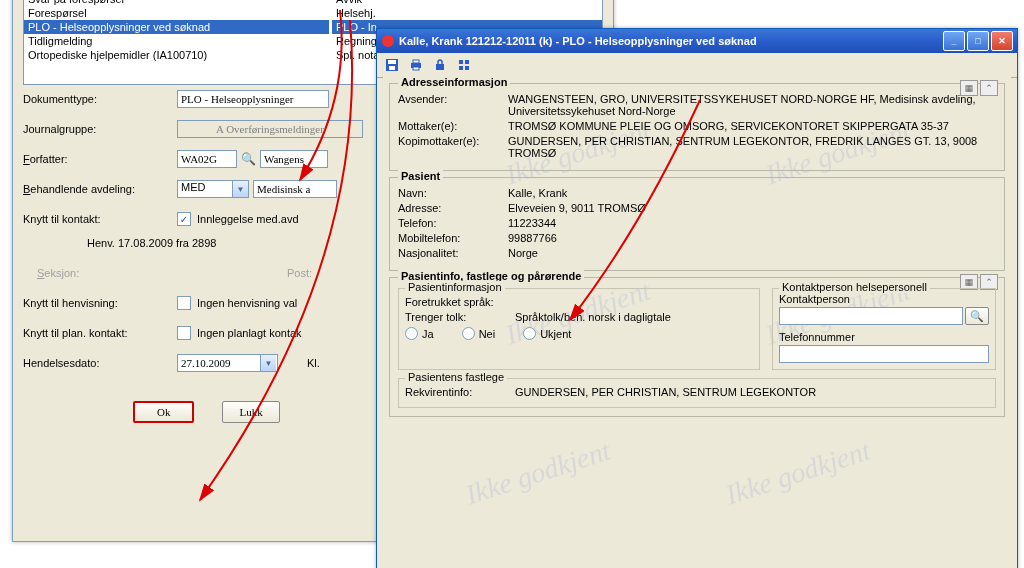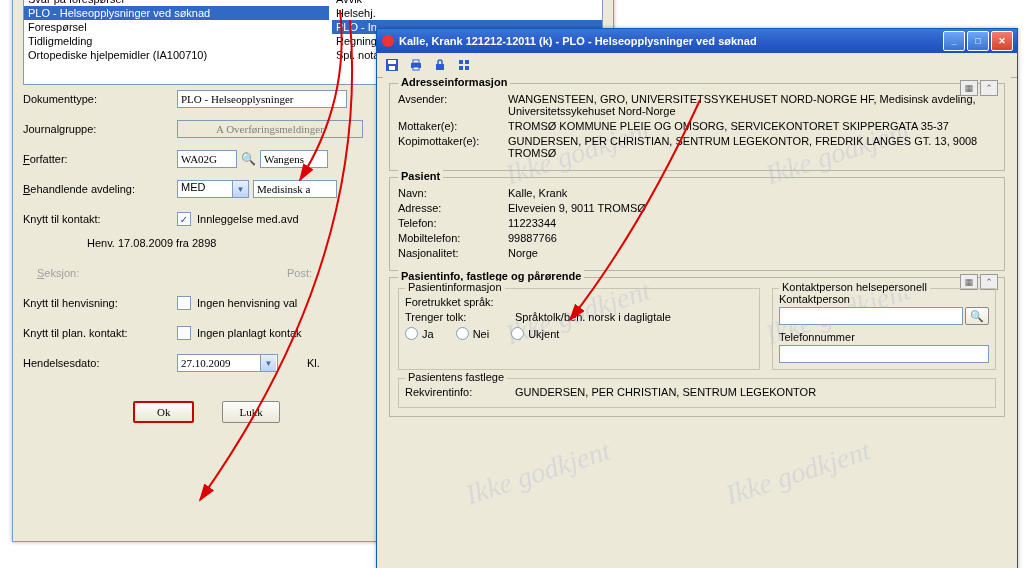--- a/index.html
+++ b/index.html
@@ -38,47 +38,47 @@
   .fieldset>.legend{position:absolute;top:-8px;left:8px;background:#ece9d8;padding:0 3px;font-weight:bold}
   .kv{display:flex;margin:3px 0}
   .kv .k{width:110px}
   .kv .v{flex:1}
   .sectbtns{position:absolute;right:6px;top:-4px;display:flex;gap:2px}
   .sectbtn{width:16px;height:14px;border:1px solid #999;background:#eee;font-size:9px;display:flex;align-items:center;justify-content:center;color:#666}
   .watermark{position:absolute;font:italic 28px Georgia,serif;color:#d8d8d8;transform:rotate(-18deg);pointer-events:none;white-space:nowrap}
   svg.arrows{position:absolute;left:0;top:0;pointer-events:none;z-index:50}
   .subfield{border:1px solid #c8c4b4;padding:4px 6px 6px;position:relative;margin-top:4px}
   .subfield>.sublegend{position:absolute;top:-8px;left:6px;background:#ece9d8;padding:0 3px}
-  .seg{display:flex;gap:22px;margin-top:4px}
+  .seg{display:flex;gap:28px;margin-top:4px}
   .disabled{color:#a0a0a0}
 </style>
 </head>
 <body>
 
 <div class="win bg-win">
   <div class="listbox" style="top:10px">
     <div class="col col1" id="list-c1">
         <div class="row">Svar på forespørsel</div>
+        <div class="row">Forespørsel</div>
         <div class="row sel">PLO - Helseopplysninger ved søknad</div>
-        <div class="row">Forespørsel</div>
         <div class="row">Tidligmelding</div>
         <div class="row">Ortopediske hjelpemidler (IA100710)</div>
       </div>
     <div class="col col2" id="list-c2">
         <div class="row">Avvik</div>
         <div class="row">Helsehj.</div>
         <div class="row sel">PLO - In</div>
         <div class="row">Regning</div>
         <div class="row">Spl. nota</div>
       </div>
   </div>
   <div class="form">
     <div class="frow">
       <div class="flabel">Dokumenttype:</div>
-      <input class="txt" style="width: 170px;" value="PLO - Helseopplysninger">
+      <input class="txt" style="width: 152px;" value="PLO - Helseopplysninger">
     </div>
     <div class="frow">
       <div class="flabel">Journalgruppe:</div>
       <input class="txt ro" style="width: 186px; text-align: center;" disabled="" value="A Overføringsmeldinger">
     </div>
     <div class="frow">
       <div class="flabel"><span class="u">F</span>orfatter:</div>
       <input class="txt" style="width: 60px;" value="WA02G">
       <span style="margin:0 4px;font-size:12px">🔍</span>
       <input class="txt" style="width: 68px;" value="Wangens">

